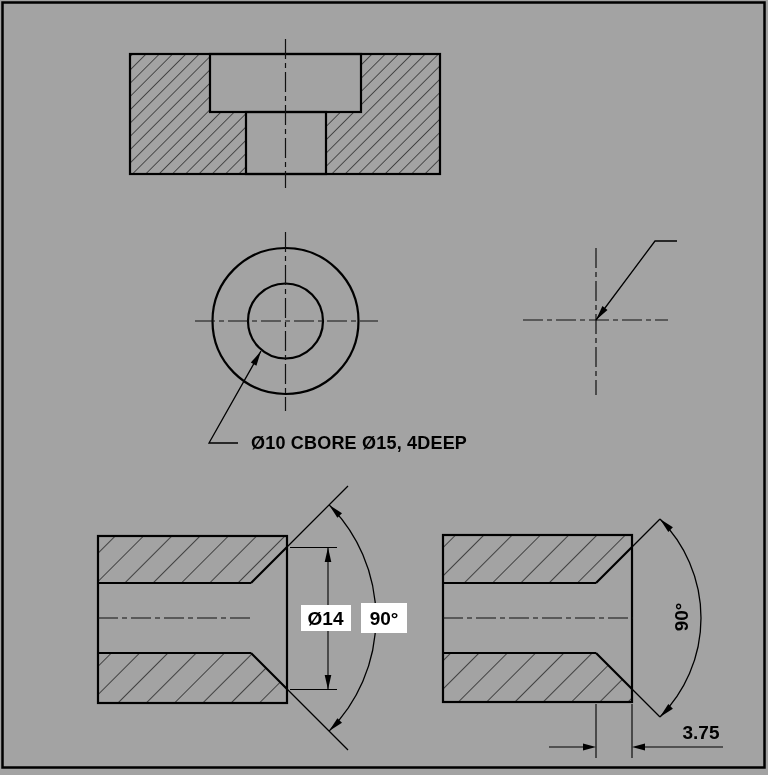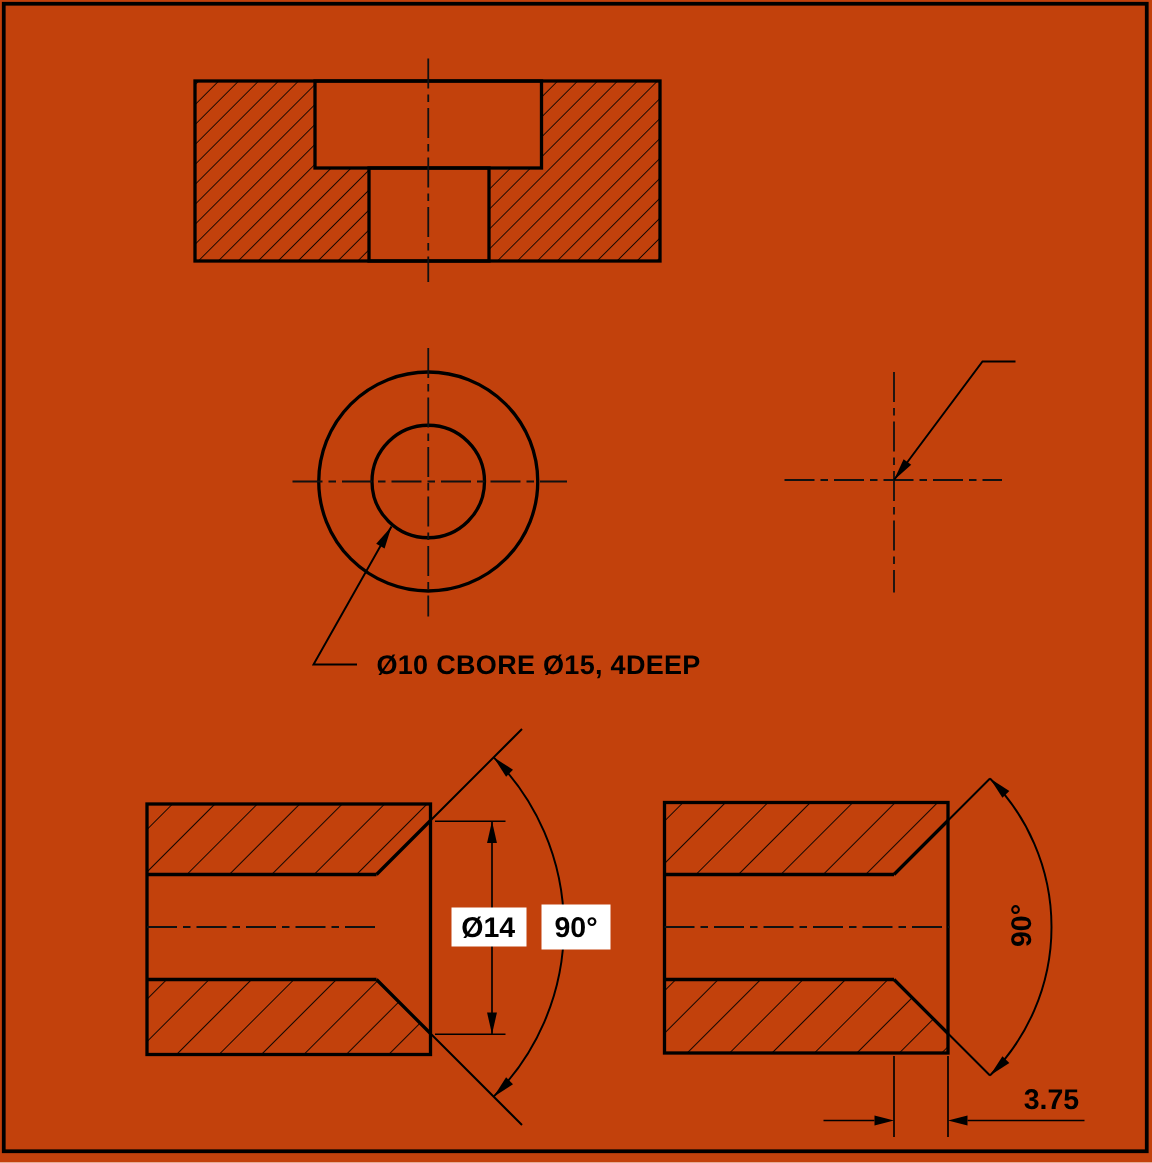--- a/index.html
+++ b/index.html
@@ -1,16 +1,16 @@
 <!DOCTYPE html>
 <html><head>
 <meta charset="utf-8">
 <style>
   html,body{margin:0;padding:0;background:#ffffff;}
-  .canvas{position:relative;width:768px;height:775px;background:#c2410c;overflow:hidden;}
+  .canvas{position:relative;width:768px;height:775px;background:#a3a3a3;overflow:hidden;}
   svg{position:absolute;left:0;top:0;}
   text{font-family:"Liberation Sans",sans-serif;font-weight:700;fill:#000000;}
   .callout-text{font-size:18px;letter-spacing:0.2px;}
   .dim-text{font-size:19px;}
 </style>
 </head>
 <body>
 
 <div class="canvas">
 <svg width="768" height="775" viewBox="0 0 768 775" xmlns="http://www.w3.org/2000/svg">

